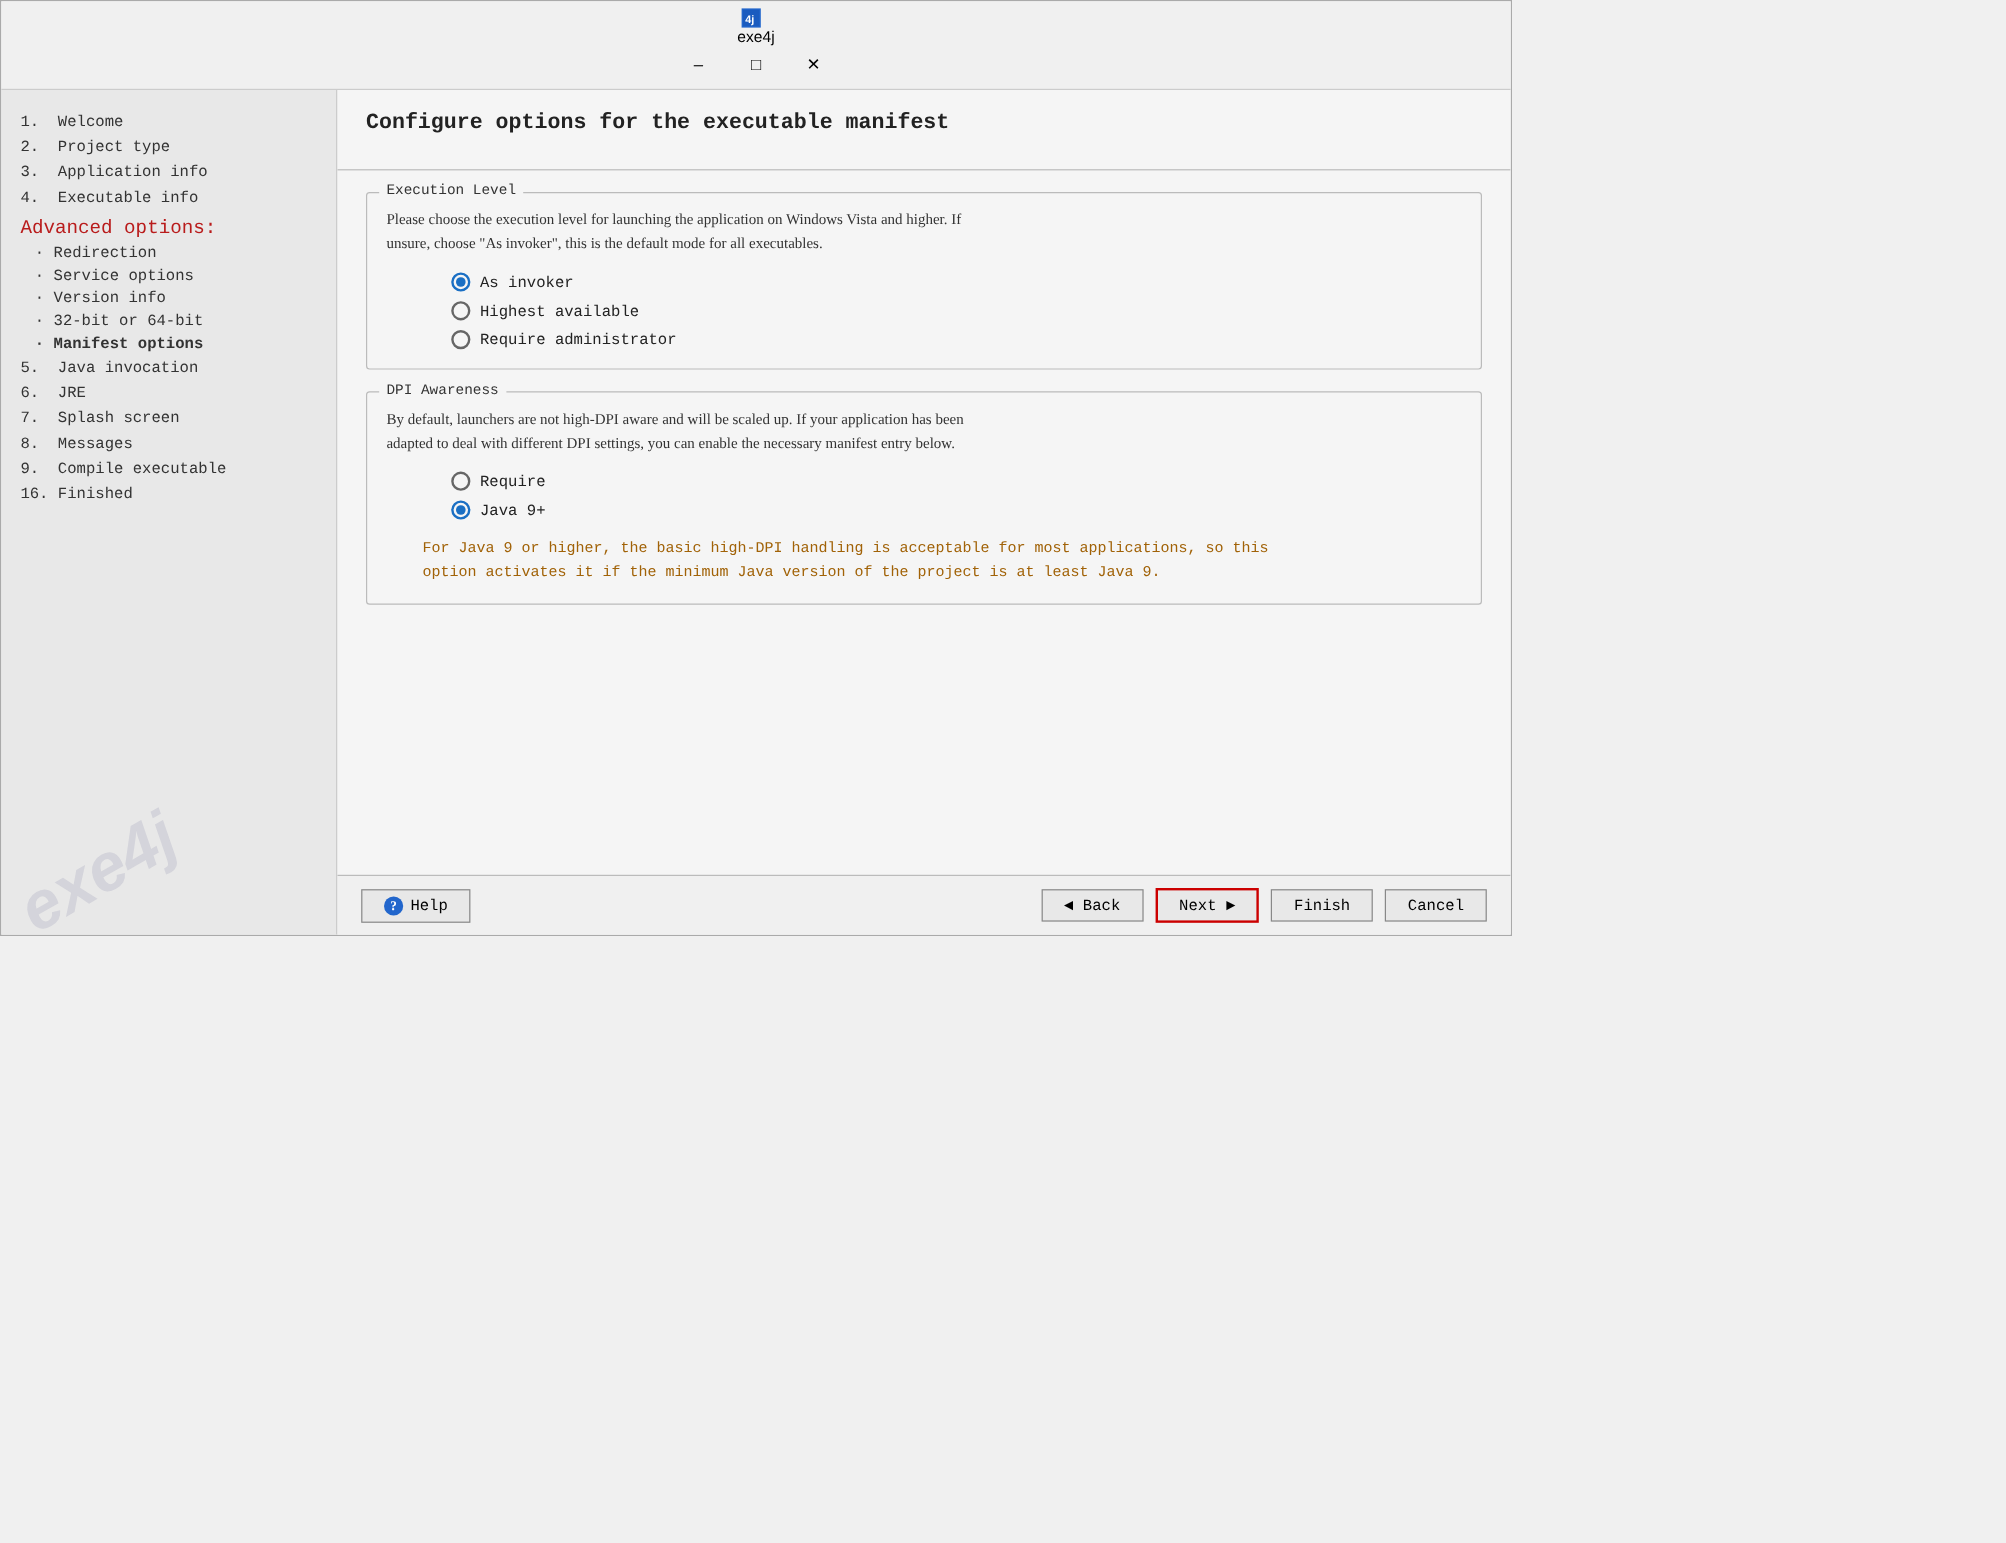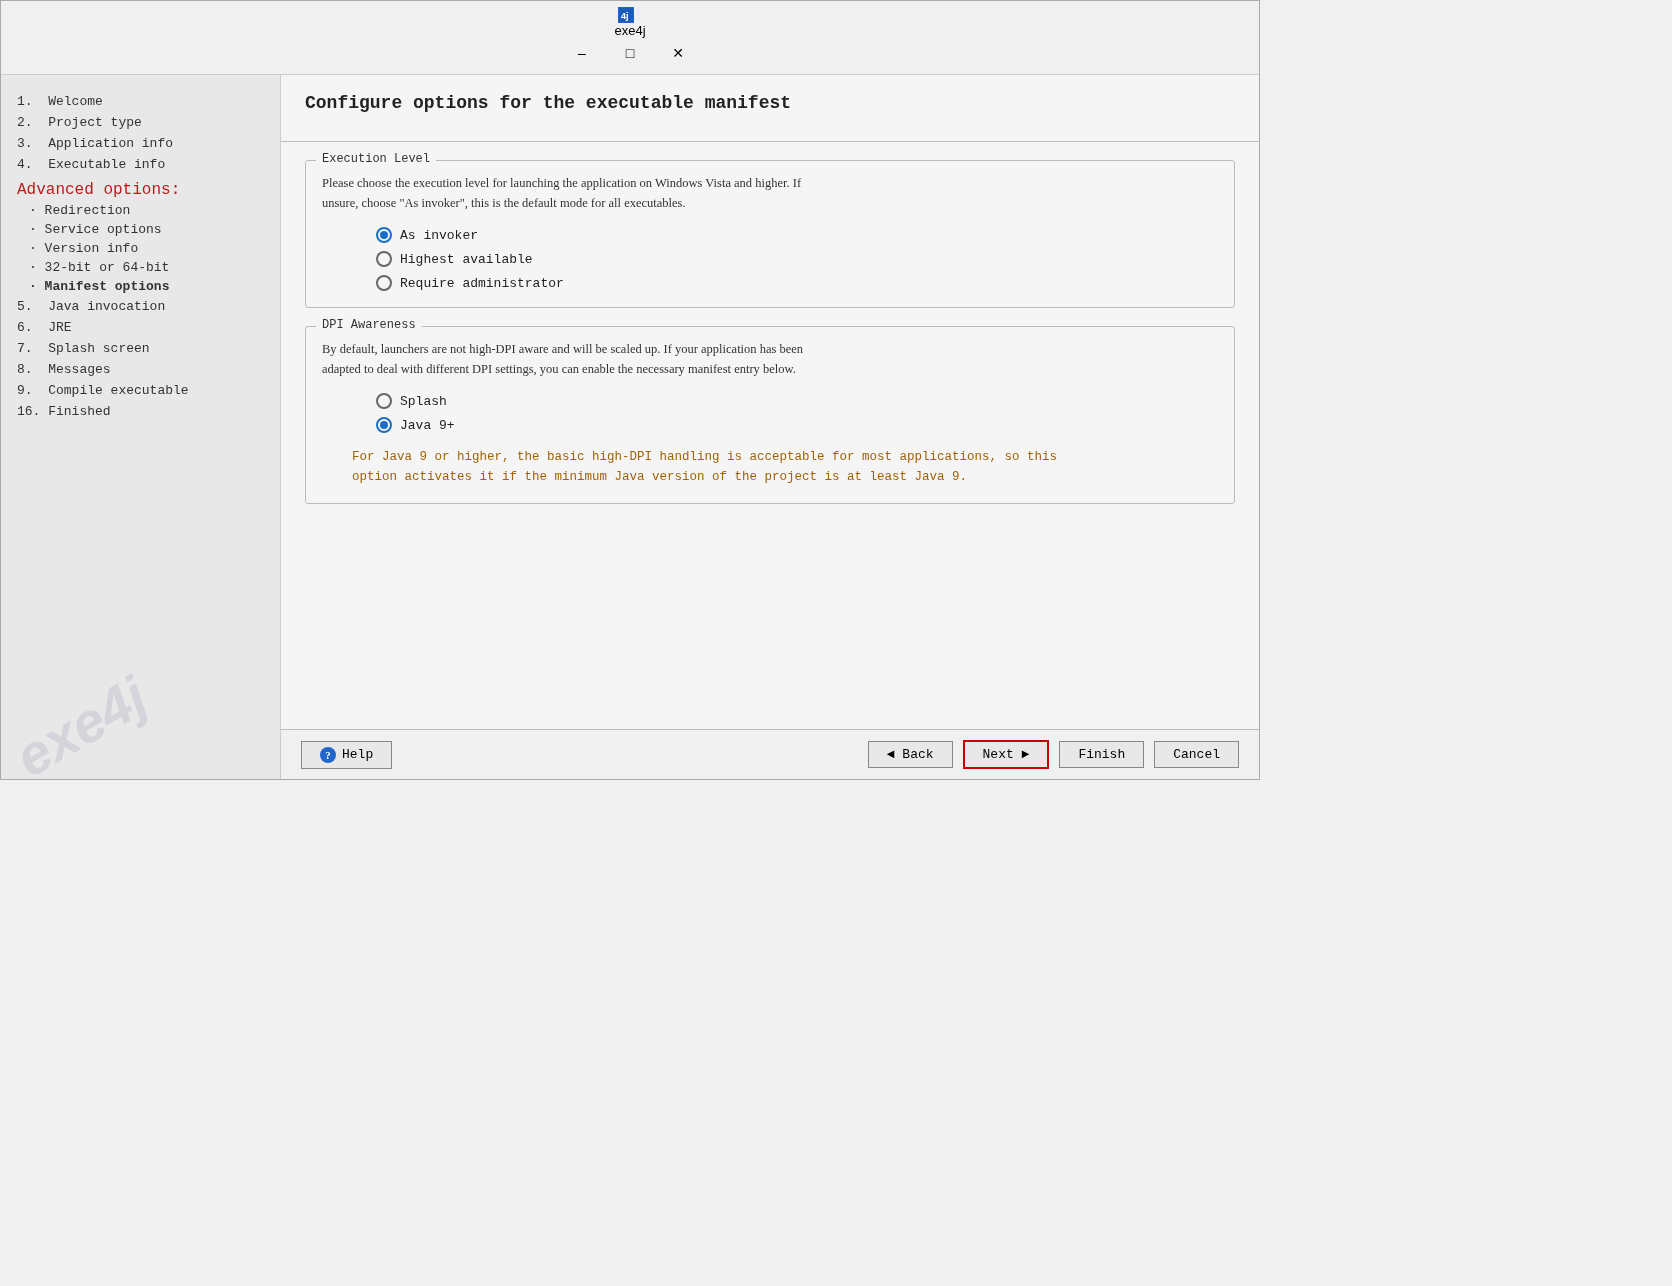--- a/index.html
+++ b/index.html
@@ -303,21 +303,21 @@
         </div>
       </div>
 
       <div class="section-group">
         <span class="section-group-label">DPI Awareness</span>
         <p class="section-desc">By default, launchers are not high-DPI aware and will be scaled up. If your application has been<br>adapted to deal with different DPI settings, you can enable the necessary manifest entry below.</p>
 
         <div class="radio-group">
           <label class="radio-item">
             <div class="radio-circle"></div>
-            <span class="radio-label">Splash</span>
+            <span class="radio-label">Require</span>
           </label>
           <label class="radio-item">
             <div class="radio-circle checked"></div>
             <span class="radio-label">Java 9+</span>
           </label>
           <p class="sub-desc">For Java 9 or higher, the basic high-DPI handling is acceptable for most applications, so this<br>option activates it if the minimum Java version of the project is at least Java 9.</p>
         </div>
       </div>
 
     </div>

